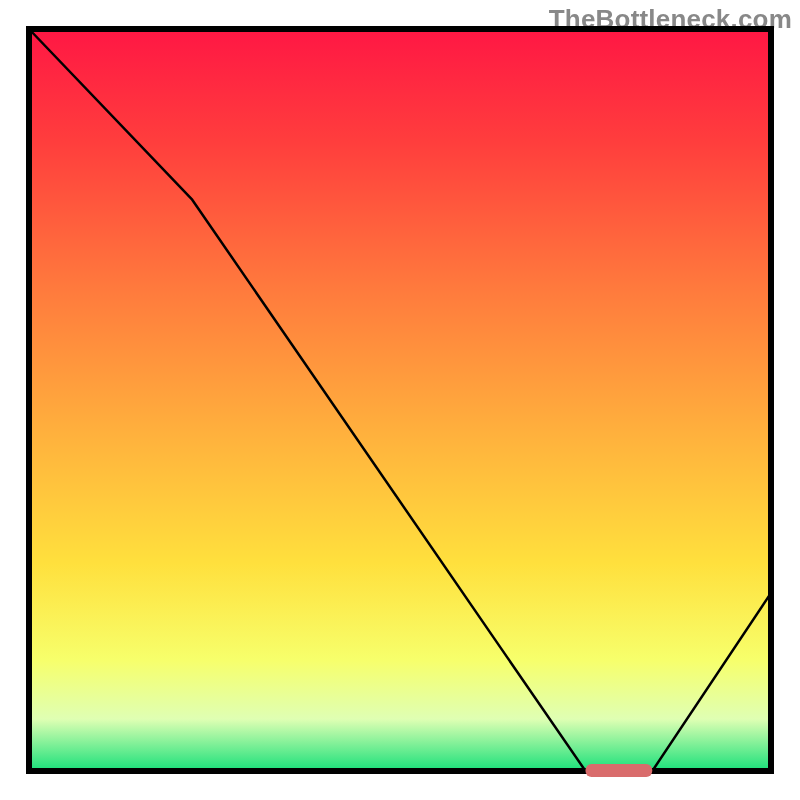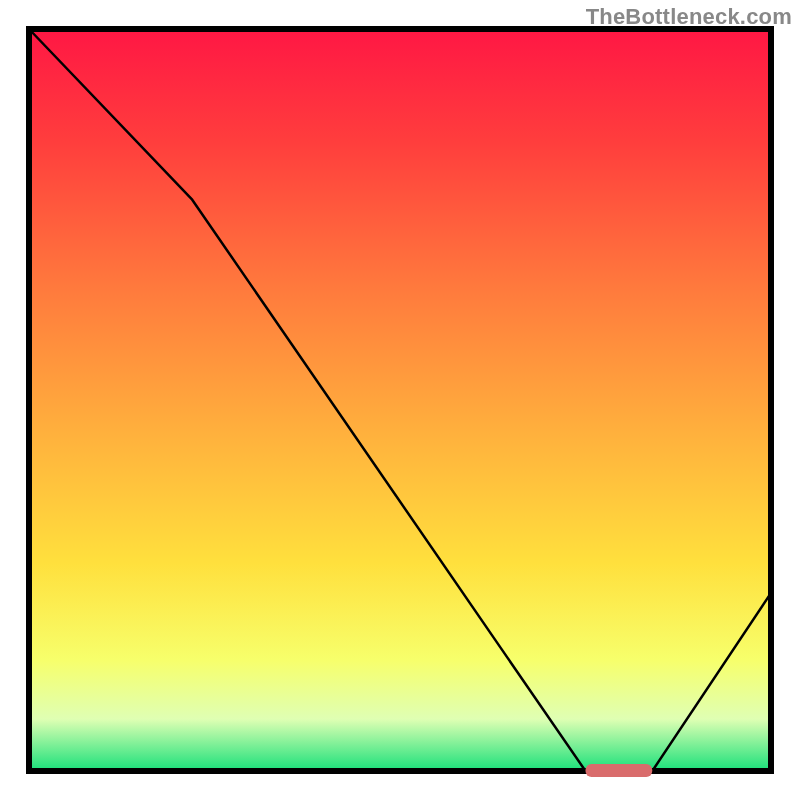--- a/index.html
+++ b/index.html
@@ -12,21 +12,21 @@
   }
   .wrap {
     position: relative;
     width: 800px;
     height: 800px;
   }
   .watermark {
     position: absolute;
     top: 4px;
     right: 8px;
-    font-size: 22px;
+    font-size: 26px;
     font-weight: bold;
     color: #888;
     letter-spacing: 0.2px;
     user-select: none;
   }
   svg {
     position: absolute;
     left: 0;
     top: 0;
   }

